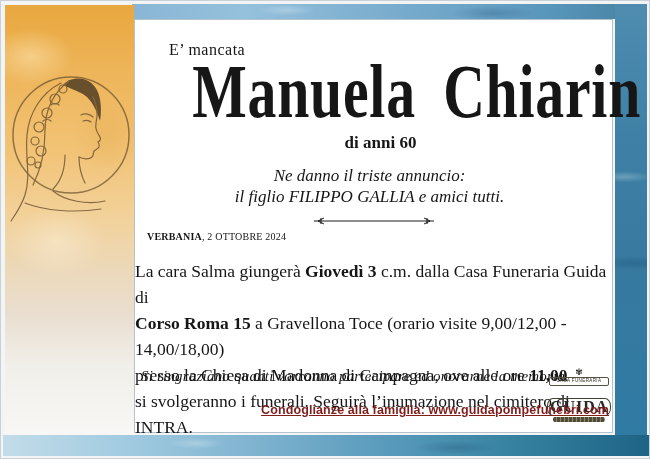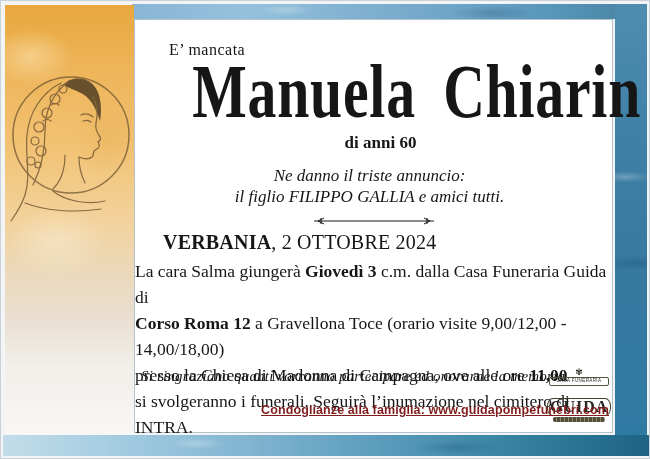--- a/index.html
+++ b/index.html
@@ -28,21 +28,21 @@
   
   .content{position:absolute;left:133px;top:18px;width:479px;height:414px;background:#ffffff;
     border:1px solid #b3c2cc;box-sizing:border-box;color:#161616;}
 
   .intro{position:absolute;left:34px;top:21px;font-size:16px;letter-spacing:.5px;}
   .name{position:absolute;left:0;right:0;top:30px;margin:0;text-align:center;font-size:76px;font-weight:700;
     line-height:1.1;white-space:nowrap;transform:scaleX(.76);transform-origin:50% 50%;word-spacing:16px;letter-spacing:1px;}
   .age{position:absolute;left:14px;right:0;top:113px;text-align:center;font-size:17px;font-weight:700;}
   .notice{position:absolute;left:0;right:8px;top:145px;text-align:center;font-style:italic;font-size:17px;line-height:21px;}
   .divider{position:absolute;left:50%;top:192px;transform:translateX(-50%);}
-  .placedate{position:absolute;left:12px;top:211px;font-size:20px;letter-spacing:.2px;margin-left:16px;}
+  .placedate{position:absolute;left:12px;top:211px;font-size:10px;letter-spacing:.2px;}
   .bodytext{position:absolute;left:0;right:0;top:238px;text-align:left;font-size:17.5px;line-height:26px;}
   .thanks{position:absolute;left:6px;top:348px;font-style:italic;font-size:15px;letter-spacing:.2px;}
 
   .logo{position:absolute;left:412px;top:348px;width:64px;text-align:center;color:#2a2a24;line-height:1;}
   .logo-seal{font-size:9px;line-height:8px;}
   .logo-banner{font-size:4.5px;letter-spacing:.4px;border:1px solid #55523f;border-radius:2px;padding:1px 1px;
     margin:1px 2px 0;font-family:"Liberation Sans",sans-serif;white-space:nowrap;overflow:hidden;}
   .logo-main{font-size:16px;font-weight:700;letter-spacing:1px;border:1px solid #44412f;border-radius:6px/8px;
     margin:12px 0 0;padding:0 2px;}
   .logo-sub{height:5px;margin:1px 6px 0;border-radius:2px;
@@ -109,21 +109,21 @@
           <path d="M10,5 L16,2 M10,5 L16,8 M13,2 L13,8"></path>
           <path d="M122,5 L116,2 M122,5 L116,8 M119,2 L119,8"></path>
         </g>
       </svg>
     </div>
 
     <div class="placedate"><b>VERBANIA</b><span>, 2 OTTOBRE 2024</span></div>
 
     <div class="bodytext">
       <div><span>La cara Salma giungerà </span><b>Giovedì 3</b><span> c.m. dalla Casa Funeraria Guida di</span></div>
-      <div><b>Corso Roma 12</b><span> a Gravellona Toce (orario visite 9,00/12,00 - 14,00/18,00)</span></div>
+      <div><b>Corso Roma 15</b><span> a Gravellona Toce (orario visite 9,00/12,00 - 14,00/18,00)</span></div>
       <div><span>presso la Chiesa di Madonna di Campagna, ove alle ore </span><b>11,00</b></div>
       <div><span>si svolgeranno i funerali. Seguirà l’inumazione nel cimitero di INTRA.</span></div>
     </div>
 
     <div class="thanks">Si ringraziano quanti vorranno partecipare ed onorarne la memoria.</div>
 
     <div class="logo">
       <div class="logo-seal">✾</div>
       <div class="logo-banner">CASA FUNERARIA</div>
       <div class="logo-main">GUIDA</div>

